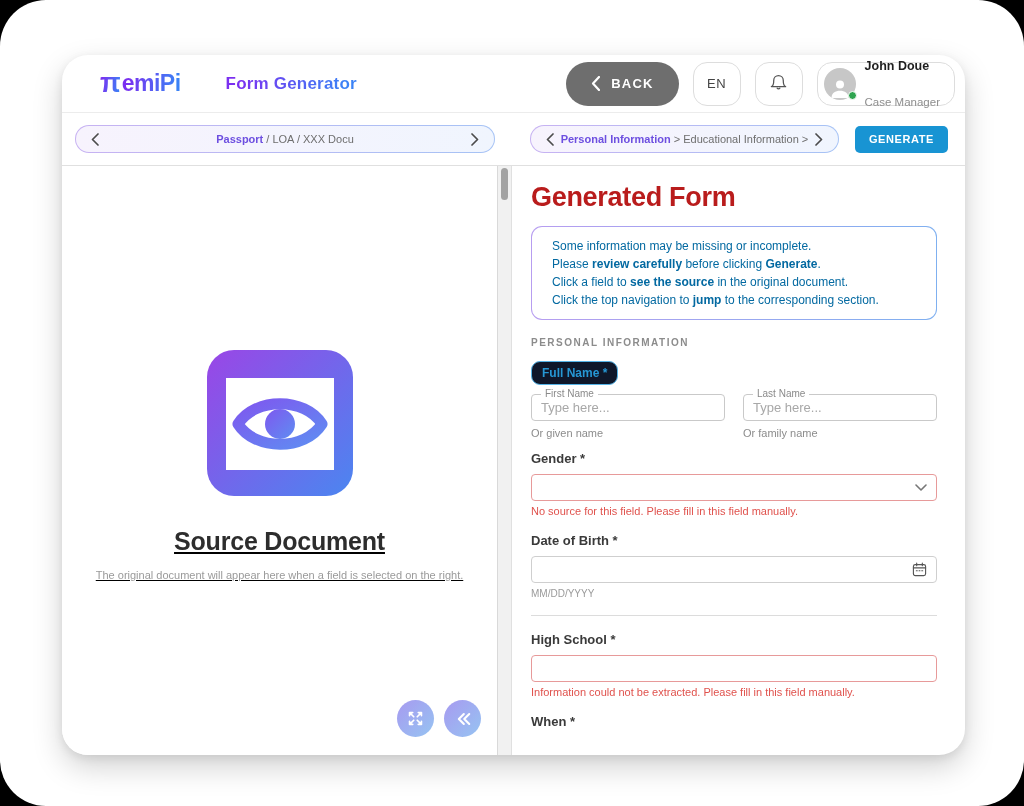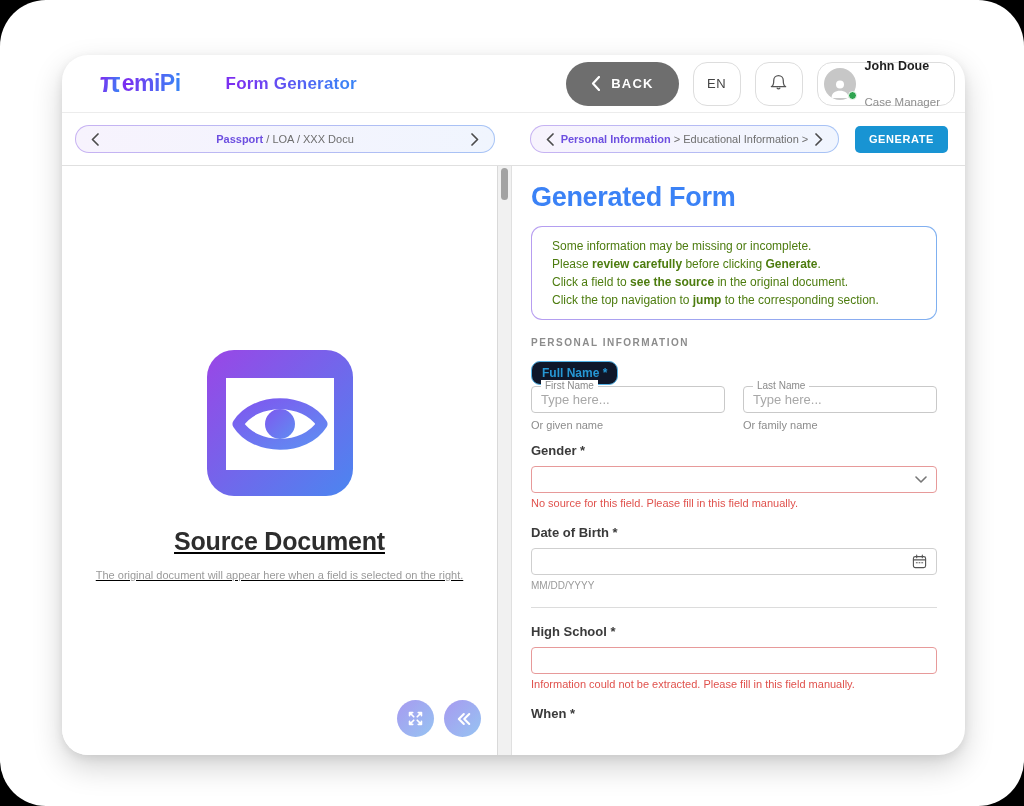--- a/index.html
+++ b/index.html
@@ -49,28 +49,28 @@
   .src-title { margin-top:27px; font-size:25px; font-weight:700; color:#2d2d2d; letter-spacing:-0.2px; }
   .src-desc { margin:13px auto 0; font-size:11px; color:#9a9a9a; max-width:412px; }
   .panel-actions { position:absolute; right:16px; bottom:18px; display:flex; gap:10px; }
   .circle-btn { width:37px; height:37px; border-radius:50%; border:none; cursor:pointer;
                 background:linear-gradient(135deg,#a79af0,#96c4f2); display:flex; align-items:center; justify-content:center; }
 
   .scroll-gutter { width:14px; flex:0 0 14px; background:#f1f1f1; border-right:1px solid #e0e0e0; position:relative; }
   .scroll-thumb { position:absolute; top:2px; left:3px; width:7px; height:32px; border-radius:4px; background:#a3a3a3; cursor:grab; }
 
   .right-panel { flex:1; padding:0 28px 0 19px; overflow:hidden; }
-  .form-h1 { margin-top:16px; font-size:27px; font-weight:700; color:#3b82f6; letter-spacing:-0.3px; }
+  .form-h1 { margin-top:16px; font-size:27px; font-weight:700; color:#b91c1c; letter-spacing:-0.3px; }
   .notice { margin-top:13px; border-radius:11px; padding:1px; background:linear-gradient(90deg,#b79df0,#7fb0f0); }
   .notice-inner { border-radius:10px; background:#fff; padding:10px 20px; }
-  .notice p { font-size:12px; line-height:18px; color:#4d7c0f; }
+  .notice p { font-size:12px; line-height:18px; color:#0369a1; }
   .sec-label { margin-top:17px; font-size:10px; font-weight:700; letter-spacing:1.5px; color:#8c8c8c; }
   .chip { display:inline-block; margin-top:13px; border:1.5px solid #55b3e7; color:#2697d4; background:#0f172a;
           font-size:12px; font-weight:700; border-radius:9px; padding:4px 10px; cursor:pointer; }
-  .name-row { margin-top:1px; display:flex; gap:18px; }
+  .name-row { margin-top:9px; display:flex; gap:18px; }
   .name-col { flex:1; }
   .fld-outline { position:relative; border:1px solid #c9c9c9; border-radius:4px; height:27px; background:#fff; }
   .float-label { position:absolute; top:-7px; left:9px; background:#fff; padding:0 4px; font-size:10px; color:#8a8a8a; }
   .fld-outline input { width:100%; height:100%; border:none; outline:none; background:transparent; padding:0 9px;
                        font-family:inherit; font-size:13px; color:#333; }
   .fld-outline input::placeholder { color:#a8a8a8; }
   .helper { margin-top:6px; font-size:11px; color:#8c8c8c; }
   .fld-label { margin-top:12px; font-size:13px; font-weight:700; color:#3a3a3a; }
   .fld-box { margin-top:8px; height:27px; border:1px solid #cfcfcf; border-radius:4px; background:#fff;
              display:flex; align-items:center; justify-content:flex-end; padding:0 9px; cursor:pointer; }

